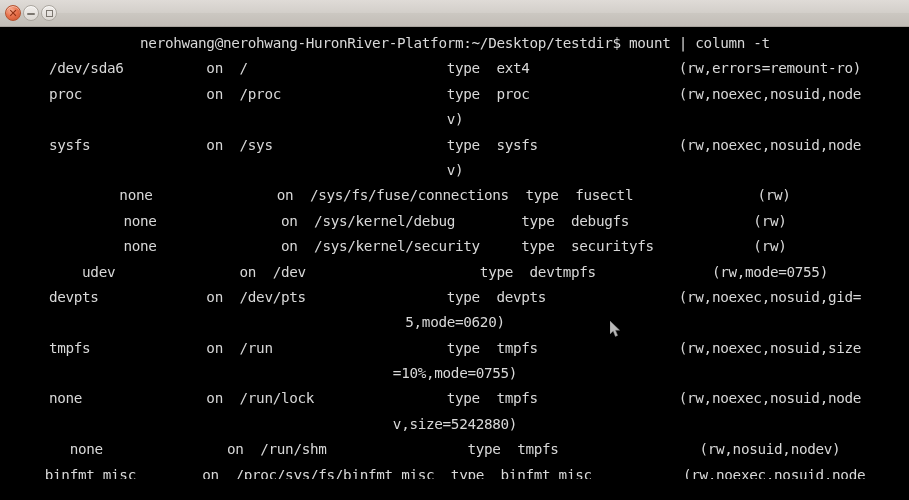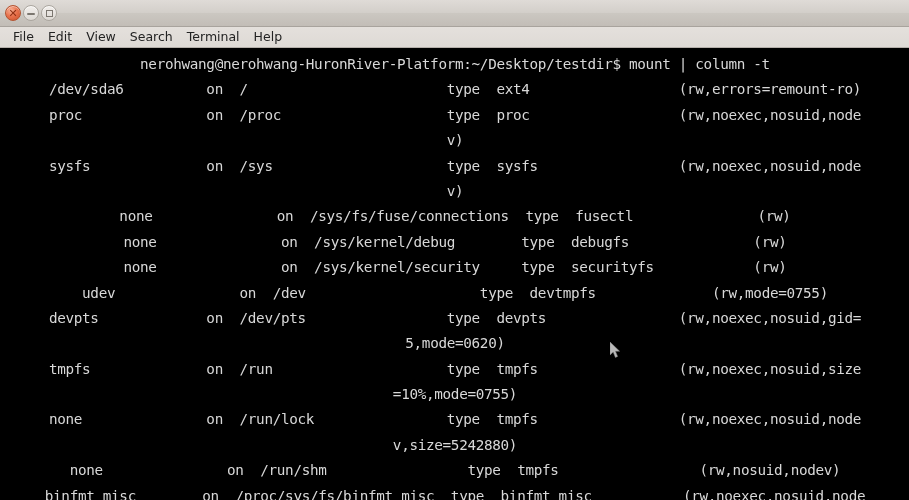--- a/index.html
+++ b/index.html
@@ -150,28 +150,20 @@
         </span>
       <span class="wbtn wbtn-min">
           <span class="glyph"></span>
         </span>
       <span class="wbtn wbtn-max">
           <span class="glyph"></span>
         </span>
     </div>
   </div>
 
-  <div class="menubar">
-    <div class="menuitem">File</div>
-    <div class="menuitem">Edit</div>
-    <div class="menuitem">View</div>
-    <div class="menuitem">Search</div>
-    <div class="menuitem">Terminal</div>
-    <div class="menuitem">Help</div>
-  </div>
 
   <div class="term">
     <div class="termtext" id="term-output"><div class="line">nerohwang@nerohwang-HuronRiver-Platform:~/Desktop/testdir$ mount | column -t</div><div class="line">/dev/sda6          on  /                        type  ext4                  (rw,errors=remount-ro)</div><div class="line">proc               on  /proc                    type  proc                  (rw,noexec,nosuid,node</div><div class="line">v)</div><div class="line">sysfs              on  /sys                     type  sysfs                 (rw,noexec,nosuid,node</div><div class="line">v)</div><div class="line">none               on  /sys/fs/fuse/connections  type  fusectl               (rw)</div><div class="line">none               on  /sys/kernel/debug        type  debugfs               (rw)</div><div class="line">none               on  /sys/kernel/security     type  securityfs            (rw)</div><div class="line">udev               on  /dev                     type  devtmpfs              (rw,mode=0755)</div><div class="line">devpts             on  /dev/pts                 type  devpts                (rw,noexec,nosuid,gid=</div><div class="line">5,mode=0620)</div><div class="line">tmpfs              on  /run                     type  tmpfs                 (rw,noexec,nosuid,size</div><div class="line">=10%,mode=0755)</div><div class="line">none               on  /run/lock                type  tmpfs                 (rw,noexec,nosuid,node</div><div class="line">v,size=5242880)</div><div class="line">none               on  /run/shm                 type  tmpfs                 (rw,nosuid,nodev)</div><div class="line">binfmt_misc        on  /proc/sys/fs/binfmt_misc  type  binfmt_misc           (rw,noexec,nosuid,node</div></div>
 
     <svg class="mouse" id="mouse-pointer" viewBox="0 0 12 18" style="left: 610px; top: 294px;">
       <polygon points="0,0 0,13 3.2,10 5.4,15.4 7.6,14.4 5.4,9.2 9.6,9.2" fill="#b9b9b9" stroke="#8a8a8a" stroke-width="0.5"></polygon>
     </svg>
   </div>
 
 </div>

